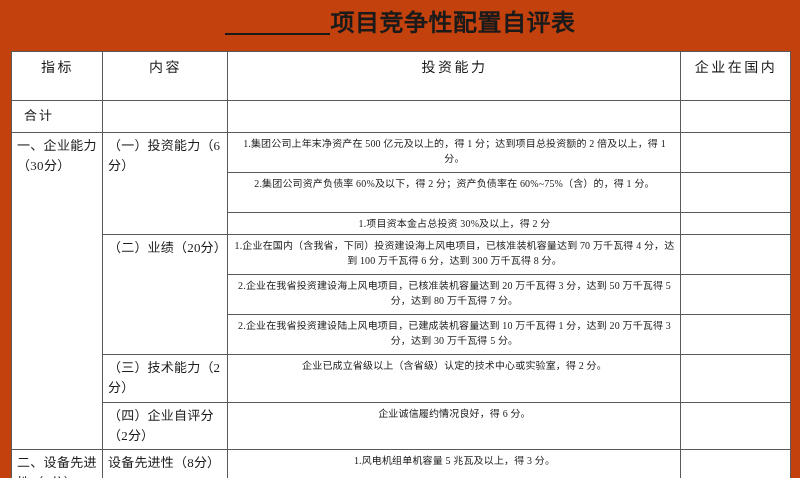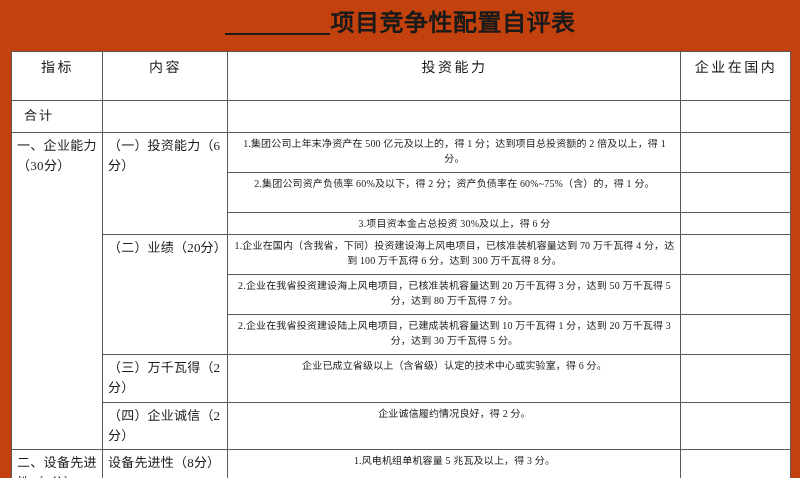--- a/index.html
+++ b/index.html
@@ -173,47 +173,47 @@
           <td class="indicator-cell" rowspan="8">一、企业能力（30分）</td>
           <td class="content-cell" rowspan="3">（一）投资能力（6分）</td>
           <td class="criteria-cell tall-1">1.集团公司上年末净资产在 500 亿元及以上的，得 1 分；达到项目总投资额的 2 倍及以上，得 1 分。</td>
           <td class="selfscore-cell"></td>
         </tr>
         <tr>
           <td class="criteria-cell tall-1">2.集团公司资产负债率 60%及以下，得 2 分；资产负债率在 60%~75%（含）的，得 1 分。</td>
           <td class="selfscore-cell"></td>
         </tr>
         <tr>
-          <td class="criteria-cell">3.项目资本金占总投资 30%及以上，得 6 分</td>
+          <td class="criteria-cell">1.项目资本金占总投资 30%及以上，得 2 分</td>
           <td class="selfscore-cell"></td>
         </tr>
 
         <tr>
           <td class="content-cell" rowspan="3">（二）业绩（20分）</td>
           <td class="criteria-cell tall-1">1.企业在国内（含我省，下同）投资建设海上风电项目，已核准装机容量达到 70 万千瓦得 4 分，达到 100 万千瓦得 6 分，达到 300 万千瓦得 8 分。</td>
           <td class="selfscore-cell"></td>
         </tr>
         <tr>
           <td class="criteria-cell tall-1">2.企业在我省投资建设海上风电项目，已核准装机容量达到 20 万千瓦得 3 分，达到 50 万千瓦得 5 分，达到 80 万千瓦得 7 分。</td>
           <td class="selfscore-cell"></td>
         </tr>
         <tr>
           <td class="criteria-cell tall-1">2.企业在我省投资建设陆上风电项目，已建成装机容量达到 10 万千瓦得 1 分，达到 20 万千瓦得 3 分，达到 30 万千瓦得 5 分。</td>
           <td class="selfscore-cell"></td>
         </tr>
 
         <tr>
-          <td class="content-cell tall-1">（三）万千瓦得（2分）</td>
-          <td class="criteria-cell tall-1">企业已成立省级以上（含省级）认定的技术中心或实验室，得 6 分。</td>
-          <td class="selfscore-cell"></td>
-        </tr>
-
-        <tr>
-          <td class="content-cell tall-1">（四）企业诚信（2分）</td>
-          <td class="criteria-cell tall-1">企业诚信履约情况良好，得 2 分。</td>
+          <td class="content-cell tall-1">（三）技术能力（2分）</td>
+          <td class="criteria-cell tall-1">企业已成立省级以上（含省级）认定的技术中心或实验室，得 2 分。</td>
+          <td class="selfscore-cell"></td>
+        </tr>
+
+        <tr>
+          <td class="content-cell tall-1">（四）企业自评分（2分）</td>
+          <td class="criteria-cell tall-1">企业诚信履约情况良好，得 6 分。</td>
           <td class="selfscore-cell"></td>
         </tr>
 
         <tr>
           <td class="indicator-cell" rowspan="3">二、设备先进性（8分）</td>
           <td class="content-cell" rowspan="3">设备先进性（8分）</td>
           <td class="criteria-cell tall-2">1.风电机组单机容量 5 兆瓦及以上，得 3 分。</td>
           <td class="selfscore-cell"></td>
         </tr>
 

